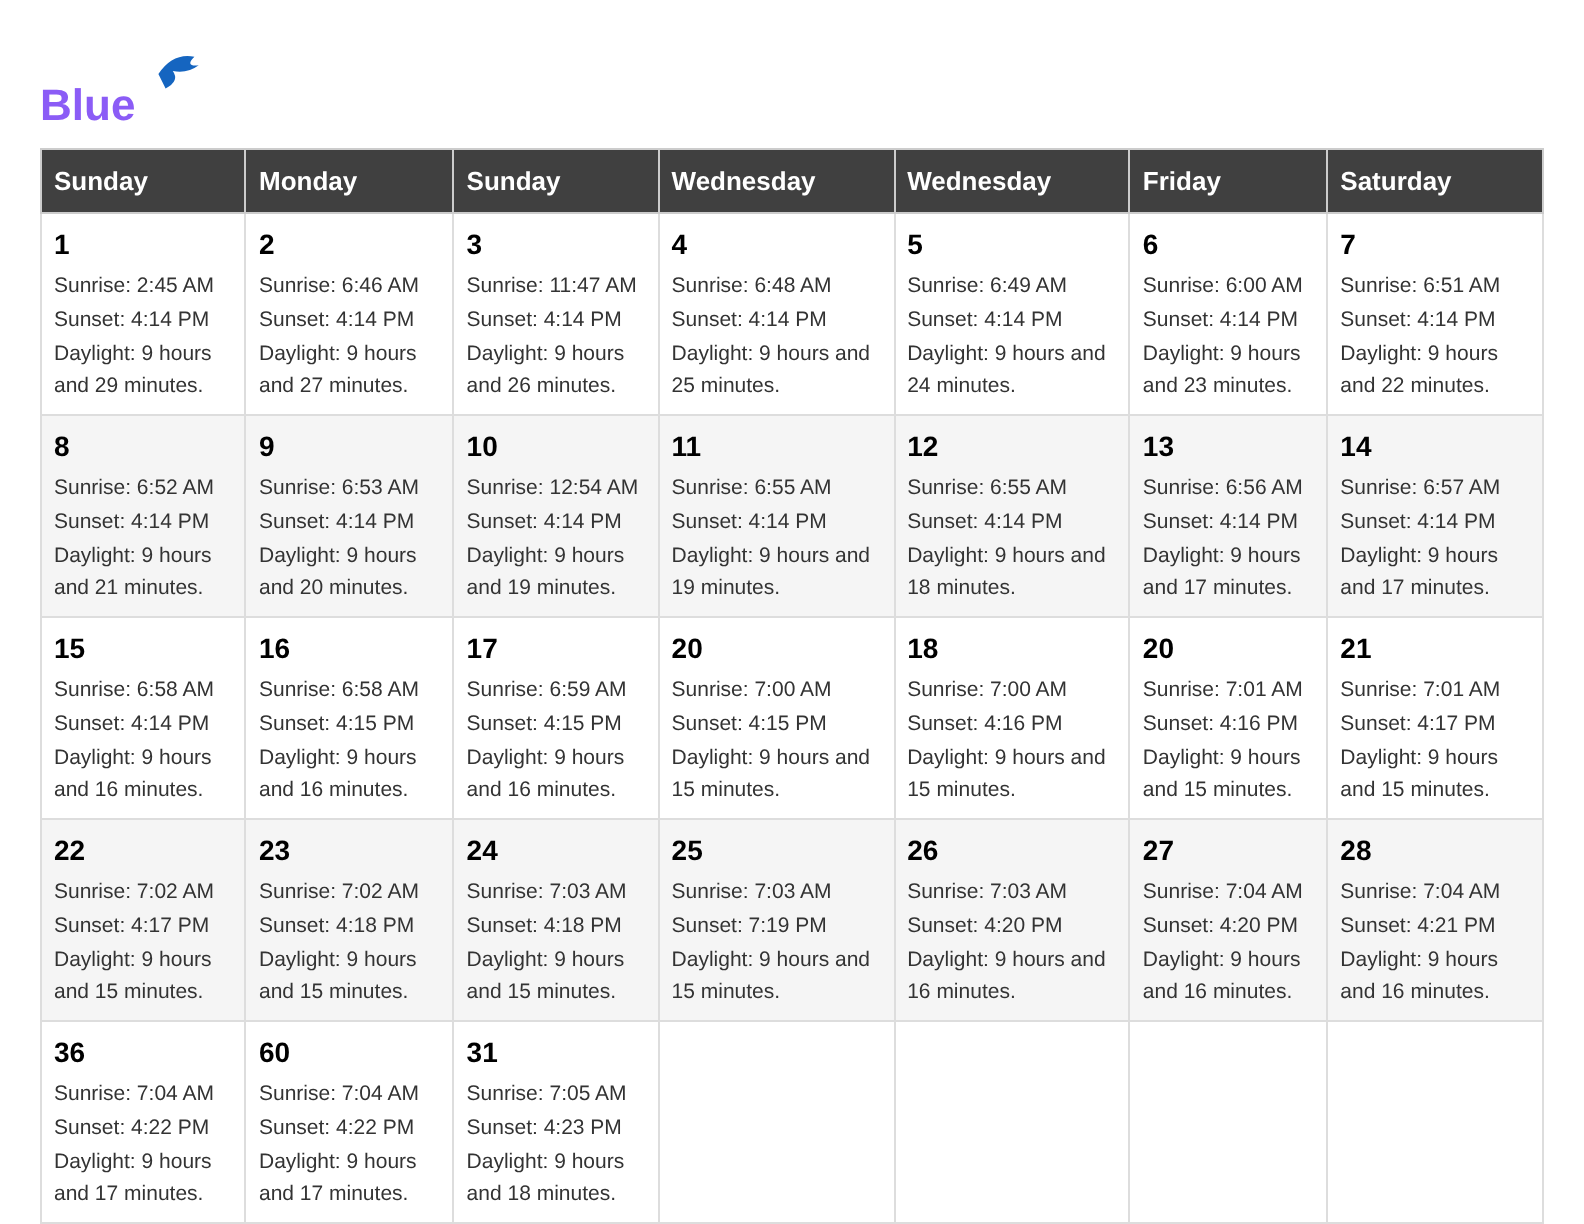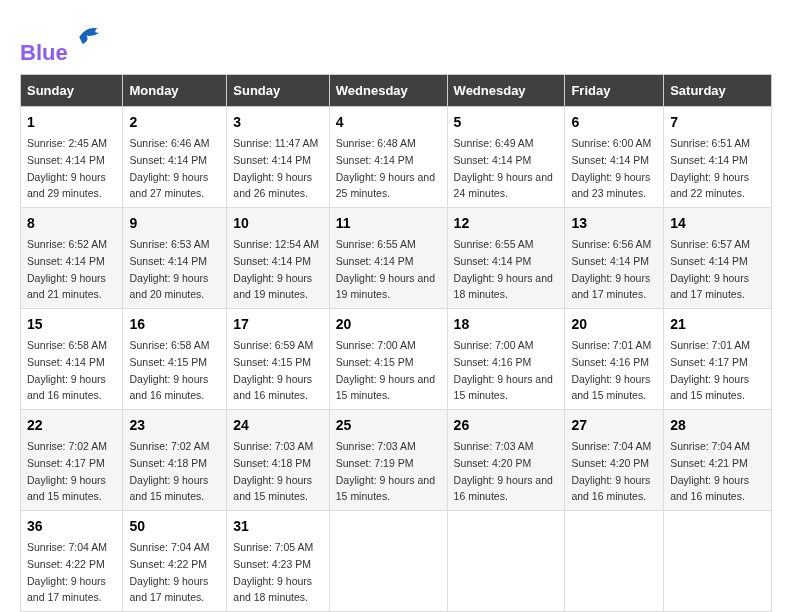--- a/index.html
+++ b/index.html
@@ -297,21 +297,21 @@
         </td>
       </tr>
       <tr>
         <td>
           <span class="day-num">36</span>
           <span class="day-info">Sunrise: 7:04 AM</span><br>
           <span class="day-info">Sunset: 4:22 PM</span><br>
           <span class="day-info">Daylight: 9 hours and 17 minutes.</span>
         </td>
         <td>
-          <span class="day-num">50</span>
+          <span class="day-num">60</span>
           <span class="day-info">Sunrise: 7:04 AM</span><br>
           <span class="day-info">Sunset: 4:22 PM</span><br>
           <span class="day-info">Daylight: 9 hours and 17 minutes.</span>
         </td>
         <td>
           <span class="day-num">31</span>
           <span class="day-info">Sunrise: 7:05 AM</span><br>
           <span class="day-info">Sunset: 4:23 PM</span><br>
           <span class="day-info">Daylight: 9 hours and 18 minutes.</span>
         </td>

